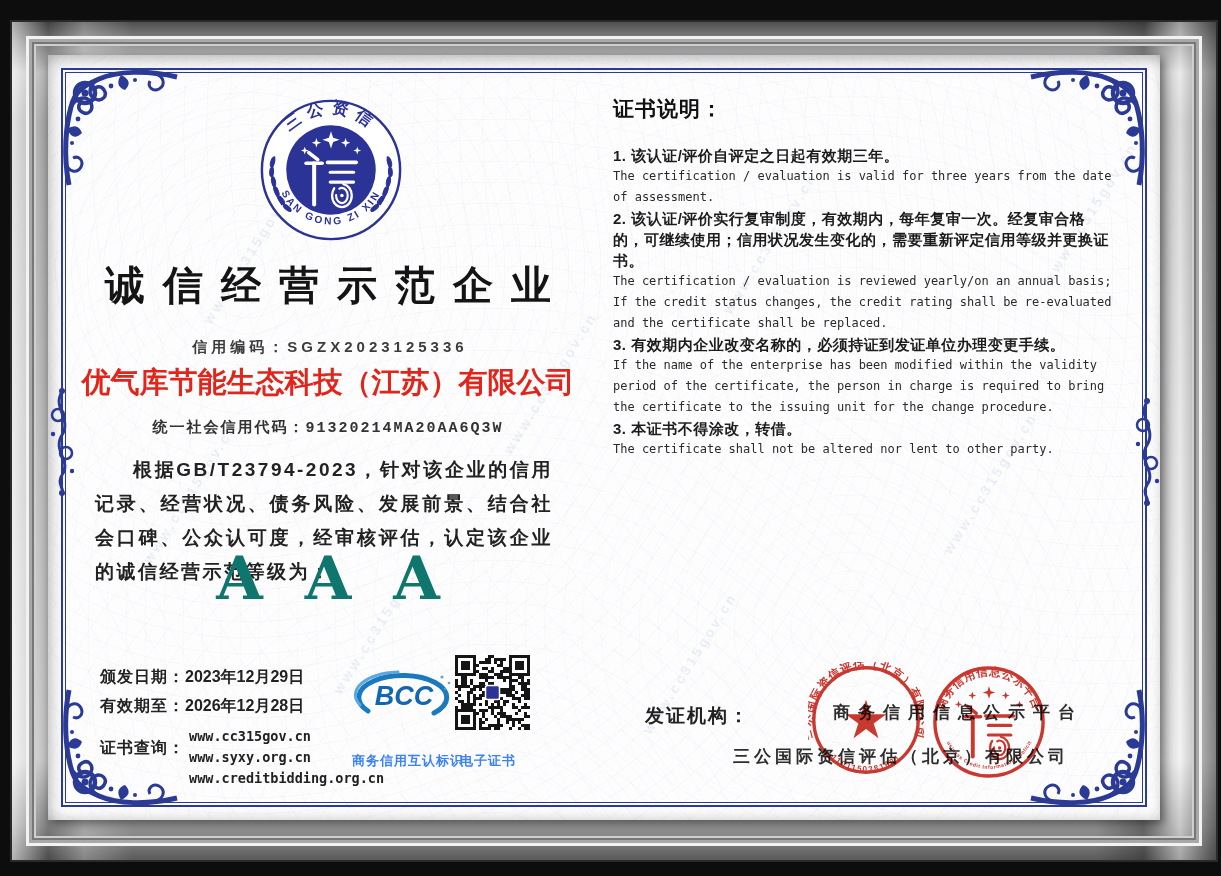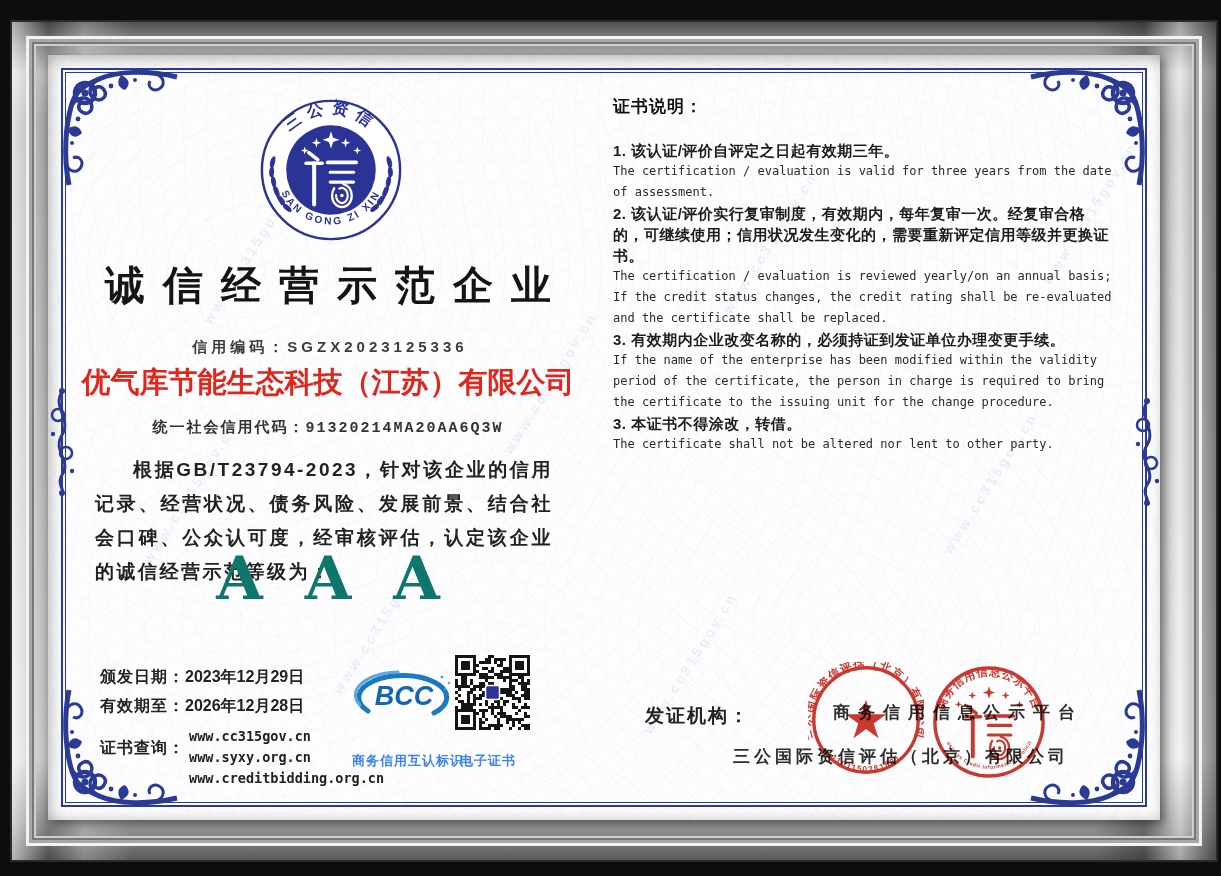--- a/index.html
+++ b/index.html
@@ -39,21 +39,21 @@
     color:#333;letter-spacing:2px;font-family:Liberation Mono, monospace;}
   .bodytext{left:47px;top:398px;width:458px;font-size:19px;font-weight:600;color:#222;
     line-height:34px;letter-spacing:2.5px;text-indent:2em;text-align:justify;}
   .grade{left:20px;top:488px;width:520px;text-align:center;font-family:"DejaVu Serif","Liberation Serif",serif;
     font-size:60px;font-weight:bold;color:#0f766e;letter-spacing:42px;text-indent:42px;}
   .meta{font-size:16px;font-weight:bold;color:#222;}
   .meta .lbl{letter-spacing:1px;margin-top:12px;}
   .urls{font-family:"DejaVu Sans Mono","Liberation Mono",monospace;font-size:13.5px;font-weight:600;line-height:21px;}
   .small-label{font-size:13px;font-weight:bold;color:#3b82f6;letter-spacing:1px;}
   .notes{left:565px;top:40px;width:500px;color:#1c1c1c;}
-  .notes h4{margin:0 0 22px 0;font-size:17px;letter-spacing:1px;color:#111;}
+  .notes h4{margin:0 0 22px 0;font-size:21px;letter-spacing:1px;color:#111;}
   .note-zh{font-size:15px;font-weight:bold;line-height:21px;letter-spacing:.5px;}
   .note-en{font-family:"DejaVu Sans Mono","Liberation Mono",monospace;font-size:12px;line-height:21px;color:#2a2a2a;}
   .issuer-lbl{left:597px;top:648px;font-size:19px;font-weight:bold;color:#222;letter-spacing:2px;}
   .issuer1{left:700px;top:646px;width:420px;text-align:center;font-size:17px;font-weight:bold;
     color:#2e2e2e;letter-spacing:8px;}
   .issuer2{left:608px;top:690px;width:490px;text-align:center;font-size:17px;font-weight:bold;
     color:#2e2e2e;letter-spacing:4px;}
   .seal{mix-blend-mode:multiply;opacity:.92;}
   svg text{font-family:"Liberation Sans",sans-serif;}
 </style>

